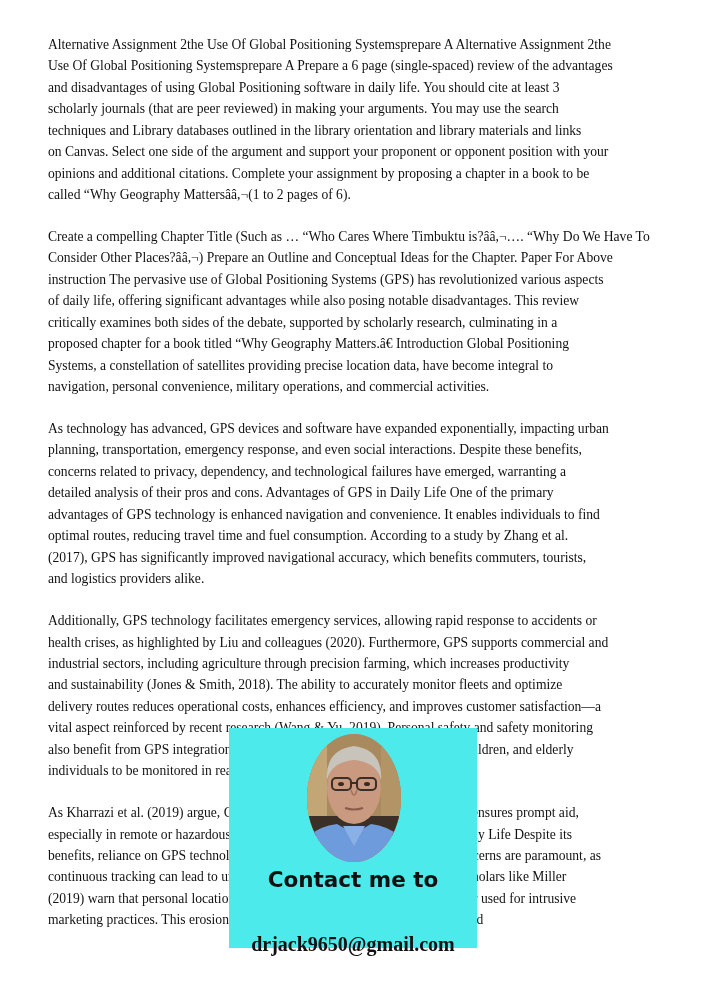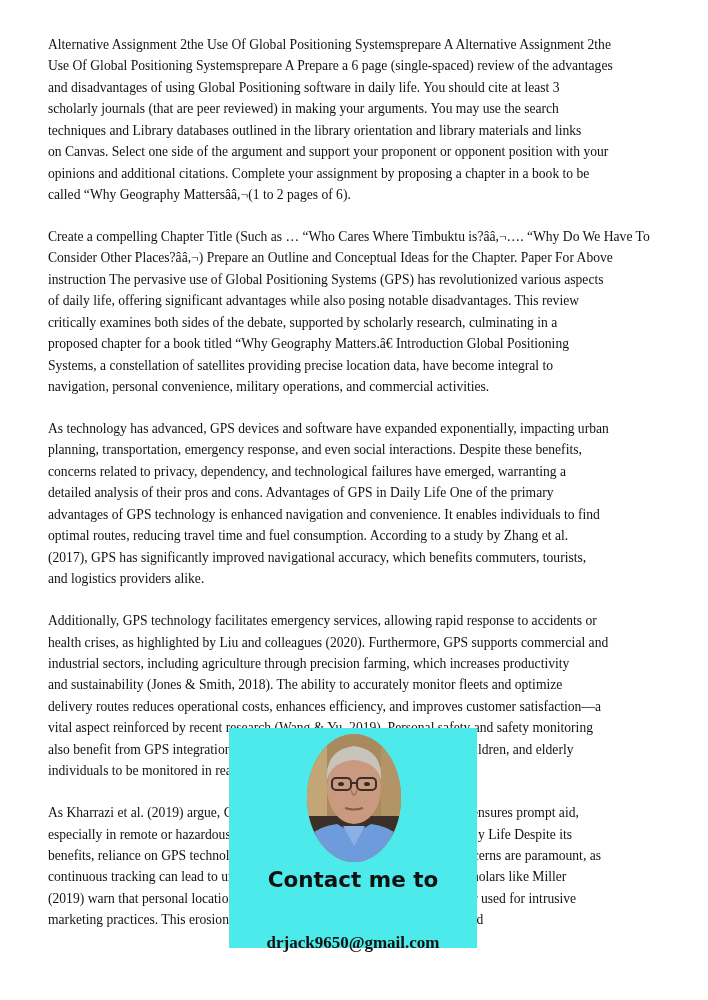--- a/index.html
+++ b/index.html
@@ -22,21 +22,21 @@
     .portrait svg { display: block; width: 100%; height: 100%; }
     .cta {
       position: absolute; left: 0; width: 248px; text-align: center;
       font-family: "DejaVu Sans", sans-serif; font-weight: bold; font-size: 21.5px;
       color: #111111; letter-spacing: 0px;
     }
     .cta1 { top: 139px; }
     .cta2 { top: 170px; }
     .email {
       position: absolute; left: 0; top: 205px; width: 248px; text-align: center;
-      font-family: "Liberation Serif", serif; font-weight: bold; font-size: 17px; color: #111111;
+      font-family: "Liberation Serif", serif; font-weight: bold; font-size: 20px; color: #111111;
     }
   </style>
 </head>
 <body>
 
 <div class="doc">
   <p class="para">
     <span class="line">Alternative Assignment 2the Use Of Global Positioning Systemsprepare A Alternative Assignment 2the</span>
     <span class="line">Use Of Global Positioning Systemsprepare A Prepare a 6 page (single-spaced) review of the advantages</span>
     <span class="line">and disadvantages of using Global Positioning software in daily life. You should cite at least 3</span>

